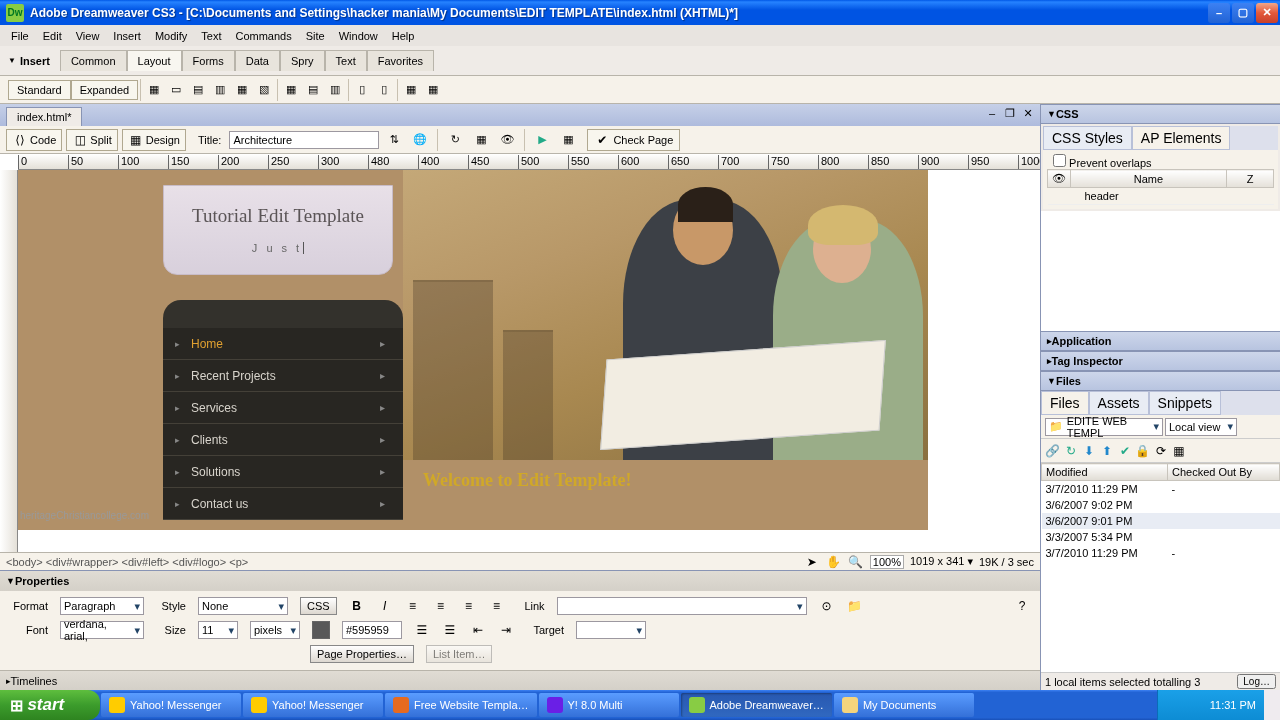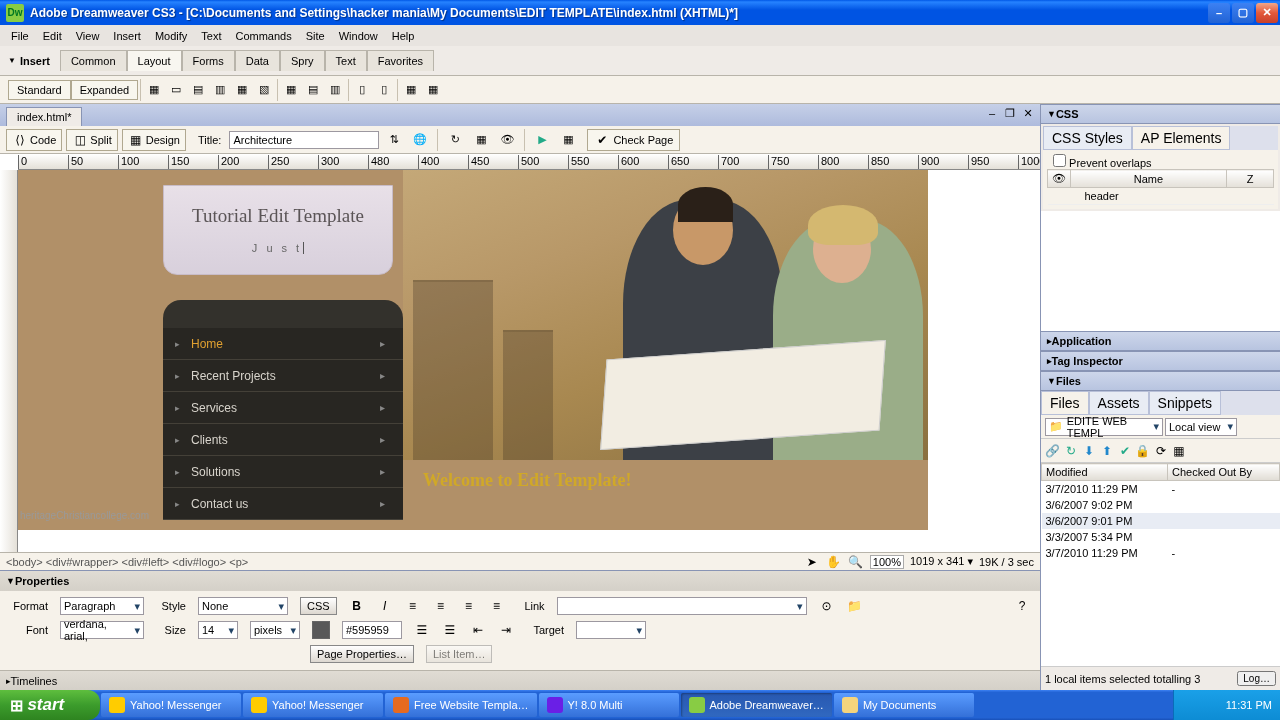--- a/index.html
+++ b/index.html
@@ -113,29 +113,29 @@
 .ap-table{width:100%;border-collapse:collapse;}
 .ap-table th{background:linear-gradient(#fff,#E4E0D8);border:1px solid #C8C4BC;padding:2px 4px;font-weight:normal;}
 .ap-table td{padding:2px 4px;border-bottom:1px solid #eee;}
 .chk{margin:4px 6px;}
 .files-body{flex:1;background:#fff;display:flex;flex-direction:column;overflow:hidden;}
 .files-tools{height:24px;background:#F6F2EA;display:flex;align-items:center;padding:0 4px;gap:2px;border-bottom:1px solid #ccc;}
 .files-list{flex:1;overflow:auto;background:#fff;}
 .files-list table{width:100%;border-collapse:collapse;}
 .files-list th{background:linear-gradient(#fff,#E0DCD4);border:1px solid #C8C4BC;padding:2px 4px;text-align:left;font-weight:normal;position:sticky;top:0;}
 .files-list td{padding:2px 4px;white-space:nowrap;}
-.files-status{height:24px;background:#EFEBE7;border-top:1px solid #ccc;padding:0 4px;display:flex;align-items:center;}
+.files-status{height:18px;background:#EFEBE7;border-top:1px solid #ccc;padding:0 4px;display:flex;align-items:center;}
 .files-status button{margin-left:auto;font-size:10px;padding:0 4px;}
 
 
 .timelines { height: 20px; background: linear-gradient(#E0DCD4,#D4D0C8); display:flex;align-items:center;padding:0 6px;border-top:1px solid #B8B4AA;}
 .timelines::before{content:"▸ ";font-size:9px;}
 
 
-.taskbar { position: fixed; bottom: 0; left: 0; right: 0; height: 30px; background: linear-gradient(#3C81F3 0%,#2263D4 8%,#2263D4 92%,#1850B8); display:flex;align-items:stretch;}
+.taskbar { position: fixed; bottom: 0; left: 0; right: 16px; height: 30px; background: linear-gradient(#3C81F3 0%,#2263D4 8%,#2263D4 92%,#1850B8); display:flex;align-items:stretch;}
 .start-btn{width:100px;background:linear-gradient(#5EBE3E,#3C9C2C 50%,#2E8420);color:#fff;font-weight:bold;font-style:italic;font-size:17px;display:flex;align-items:center;padding-left:10px;border-radius:0 12px 12px 0;gap:4px;}
 .start-btn::before{content:"⊞";font-style:normal;font-size:16px;}
 .task-item{display:flex;align-items:center;gap:5px;padding:0 8px;margin:3px 1px;background:linear-gradient(#5A9CFF,#3470D8);color:#fff;border-radius:2px;min-width:140px;max-width:170px;overflow:hidden;white-space:nowrap;font-size:11px;}
 .task-item.active{background:linear-gradient(#2858B0,#3068C0);box-shadow:inset 1px 1px 2px rgba(0,0,0,.3);}
 .task-ico{width:16px;height:16px;background:#FFCC00;border-radius:3px;flex-shrink:0;}
 .systray{margin-left:auto;background:linear-gradient(#1AA0E8,#0D8CD4);display:flex;align-items:center;padding:0 8px;gap:6px;color:#fff;border-left:1px solid #0A6CB8;}
 .tray-ico{width:16px;height:16px;}
 
 .watermark{position:absolute;left:20px;top:510px;font-size:10px;color:#999;}
 
@@ -337,21 +337,21 @@
           <span class="ico-sm">📁</span>
           <span style="margin-left:auto" class="ico-sm">?</span>
         </div>
         <div class="prow">
           <label>Font</label>
           <span class="psel" style="width:84px">
               <span>verdana, arial,</span>
             </span>
           <label style="width:30px">Size</label>
           <span class="psel" style="width:40px">
-              <span>14</span>
+              <span>11</span>
             </span>
           <span class="psel" style="width:50px">
               <span>pixels</span>
             </span>
           <span class="swatch"></span>
           <input class="title-input" style="width: 60px;" value="#595959">
           <span class="ico-sm">☰</span>
           <span class="ico-sm">☰</span>
           <span class="ico-sm">⇤</span>
           <span class="ico-sm">⇥</span>

